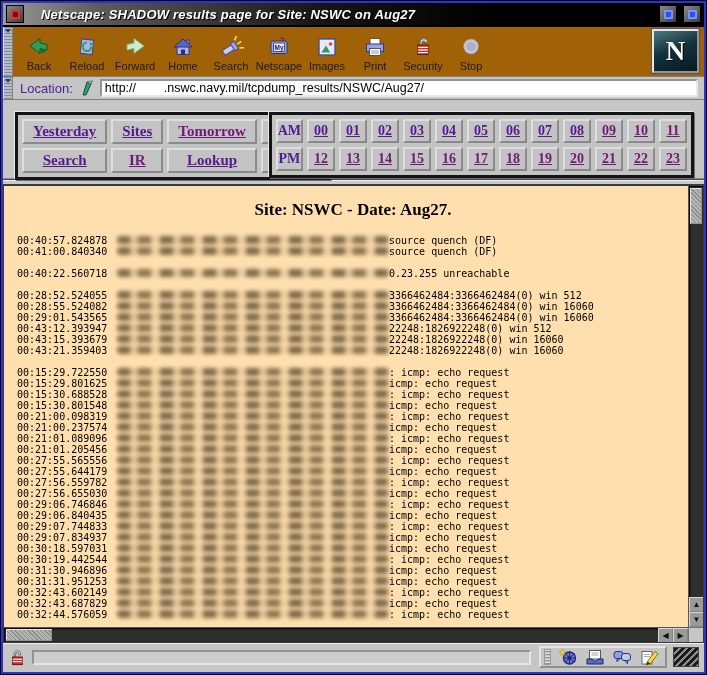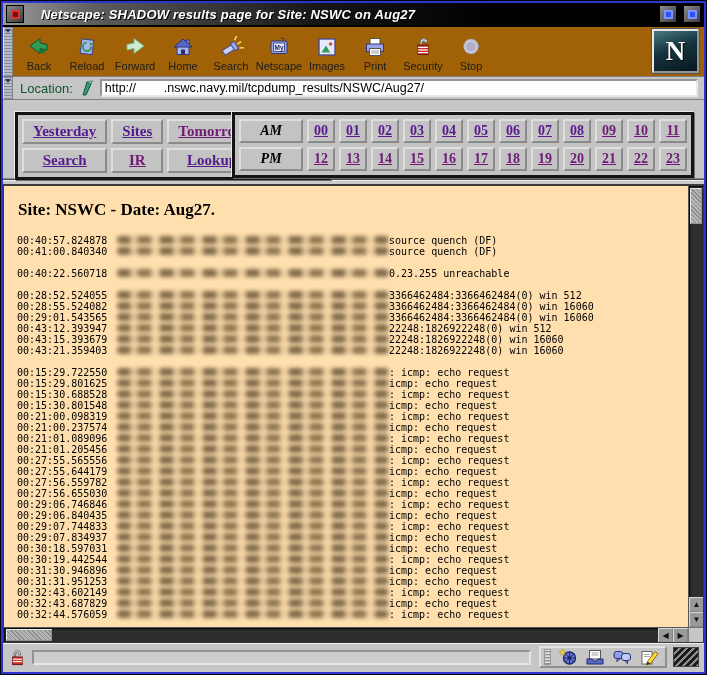--- a/index.html
+++ b/index.html
@@ -61,21 +61,21 @@
     width:47px; height:44px; margin:2px 5px 0 4px;
     border:2px outset #e8e8e8; box-shadow:0 0 0 1px #555;
     background:linear-gradient(160deg,#4a7a80 0%,#14333e 45%,#081820 100%);
     color:#fff; font-family:"Liberation Serif", serif; font-weight:bold; font-size:27px;
     display:flex; align-items:center; justify-content:center; cursor:pointer;
     text-shadow:1px 1px 0 #000;
   }
 
   
   .locbar { height:23px; border-bottom:1px solid #7d7d7d; display:flex; align-items:stretch; background:#c6c6c6; }
-  .loclabel { font-size:13px; color:#14532d; align-self:center; padding:0 5px 0 7px; white-space:nowrap; }
+  .loclabel { font-size:13px; color:#4c1d95; align-self:center; padding:0 5px 0 7px; white-space:nowrap; }
   .bookmark { align-self:center; display:flex; margin-right:4px; cursor:pointer; }
   .urlwrap { flex:1; display:flex; align-items:center; padding:2px 6px 2px 0; }
   .urlinput {
     flex:1; height:18px; border:2px inset #e8e8e8; background:#fff;
     font-family:"Liberation Sans", sans-serif; font-size:12.5px; color:#000;
     padding:0 3px; white-space:pre;
   }
 
   
   .navframe { height:79px; position:relative; background:#c6c6c6; border-bottom:1px solid #8a8a8a; }
@@ -87,37 +87,38 @@
   }
   .navtbl.left  { left:12px; }
   .navtbl.right { right:10px; }
   .navtbl td {
     border:2px outset #dedede; background:#c3c3c3;
     text-align:center; vertical-align:middle;
     font-family:"Liberation Serif", serif; font-weight:bold; font-size:15px;
     padding:2px 9px; height:24px;
   }
   .navtbl.right td { padding:2px 5px; font-size:14px; }
-  .navtbl td.hdr { color:#000000; padding:2px 19px;font-style:italic; }
+  .navtbl td.hdr { color:#4c1d95; padding:2px 0; }
   a.navlink { font-family:"Liberation Serif", serif; font-weight:bold; text-decoration:underline; cursor:pointer; }
   a.navlink.u { color:#701a75; }
   a.navlink.v { color:#551a8b; }
 
   .divider {
     height:6px; background:#c9c9c9;
     border-top:1px solid #494949; border-bottom:1px solid #3d3d3d;
     box-shadow:inset 0 1px 0 #efefef;
   }
 
   
   .mainframe { flex:1; position:relative; background:#ffdfae; border:1px solid #3a3a3a; overflow:hidden; }
   .pagearea { position:absolute; left:0; top:0; right:15px; bottom:15px; overflow:hidden; padding:7px 0 0 13px; }
   .pghead {
     font-family:"Liberation Serif", serif; font-weight:bold; font-size:17px; color:#000;
     margin:7px 0 15px 1px;
+    text-align:center;
   }
   .log { position:relative; font-family:"DejaVu Sans Mono", monospace; font-size:10px; line-height:11px; color:#000; }
   .logline { position:relative; height:11px; white-space:pre; }
   .lt { position:absolute; left:0; top:0; }
   .ltail { position:absolute; left:372px; top:0; }
   .lblur {
     position:absolute; left:100px; top:1px; width:272px; height:8px; border-radius:4px;
     background:repeating-linear-gradient(90deg,#6b5639 0 13px, rgba(107,86,57,.28) 13px 21px, #7a6340 21px 34px, rgba(107,86,57,.16) 34px 43px);
     filter:blur(2px); opacity:.85;
   }

